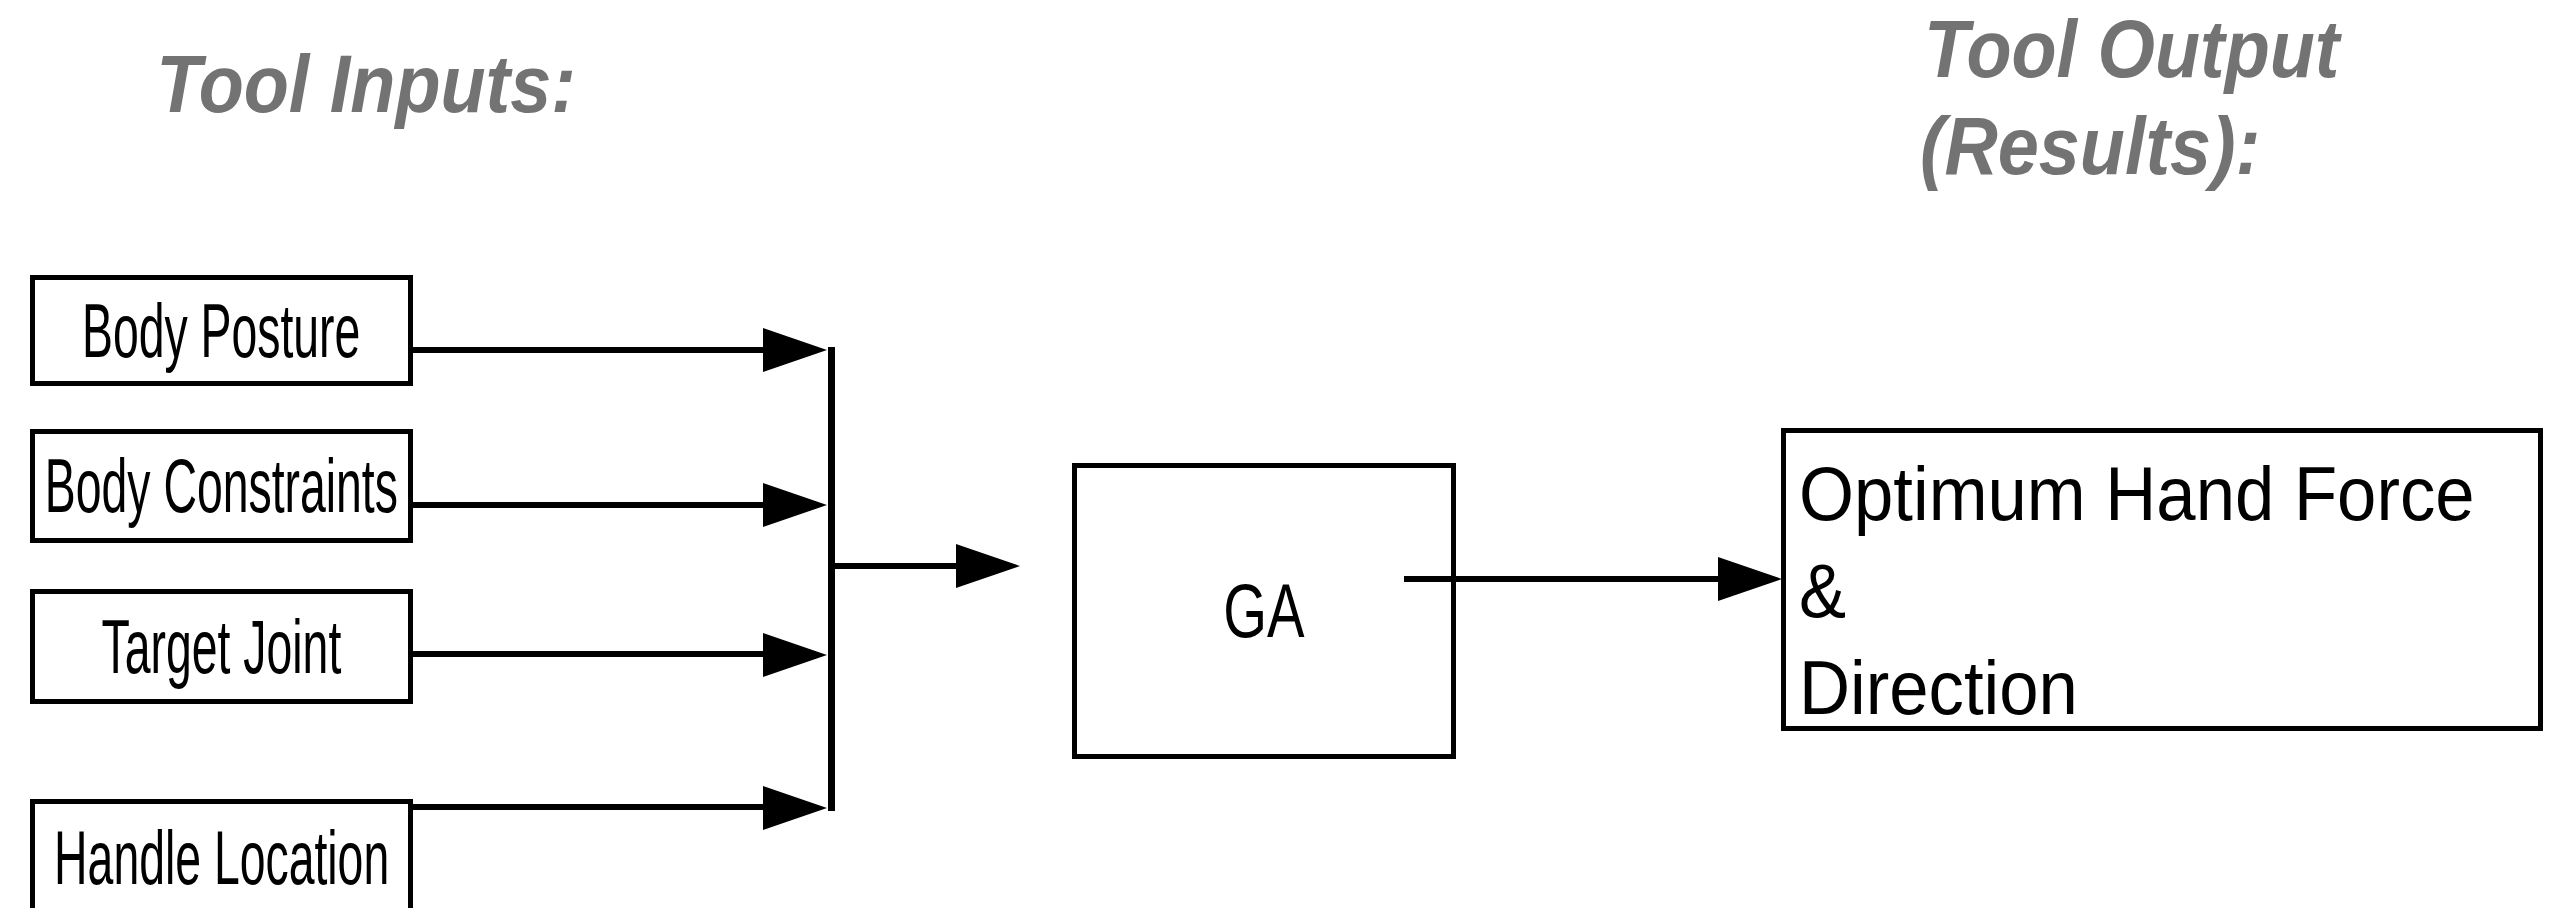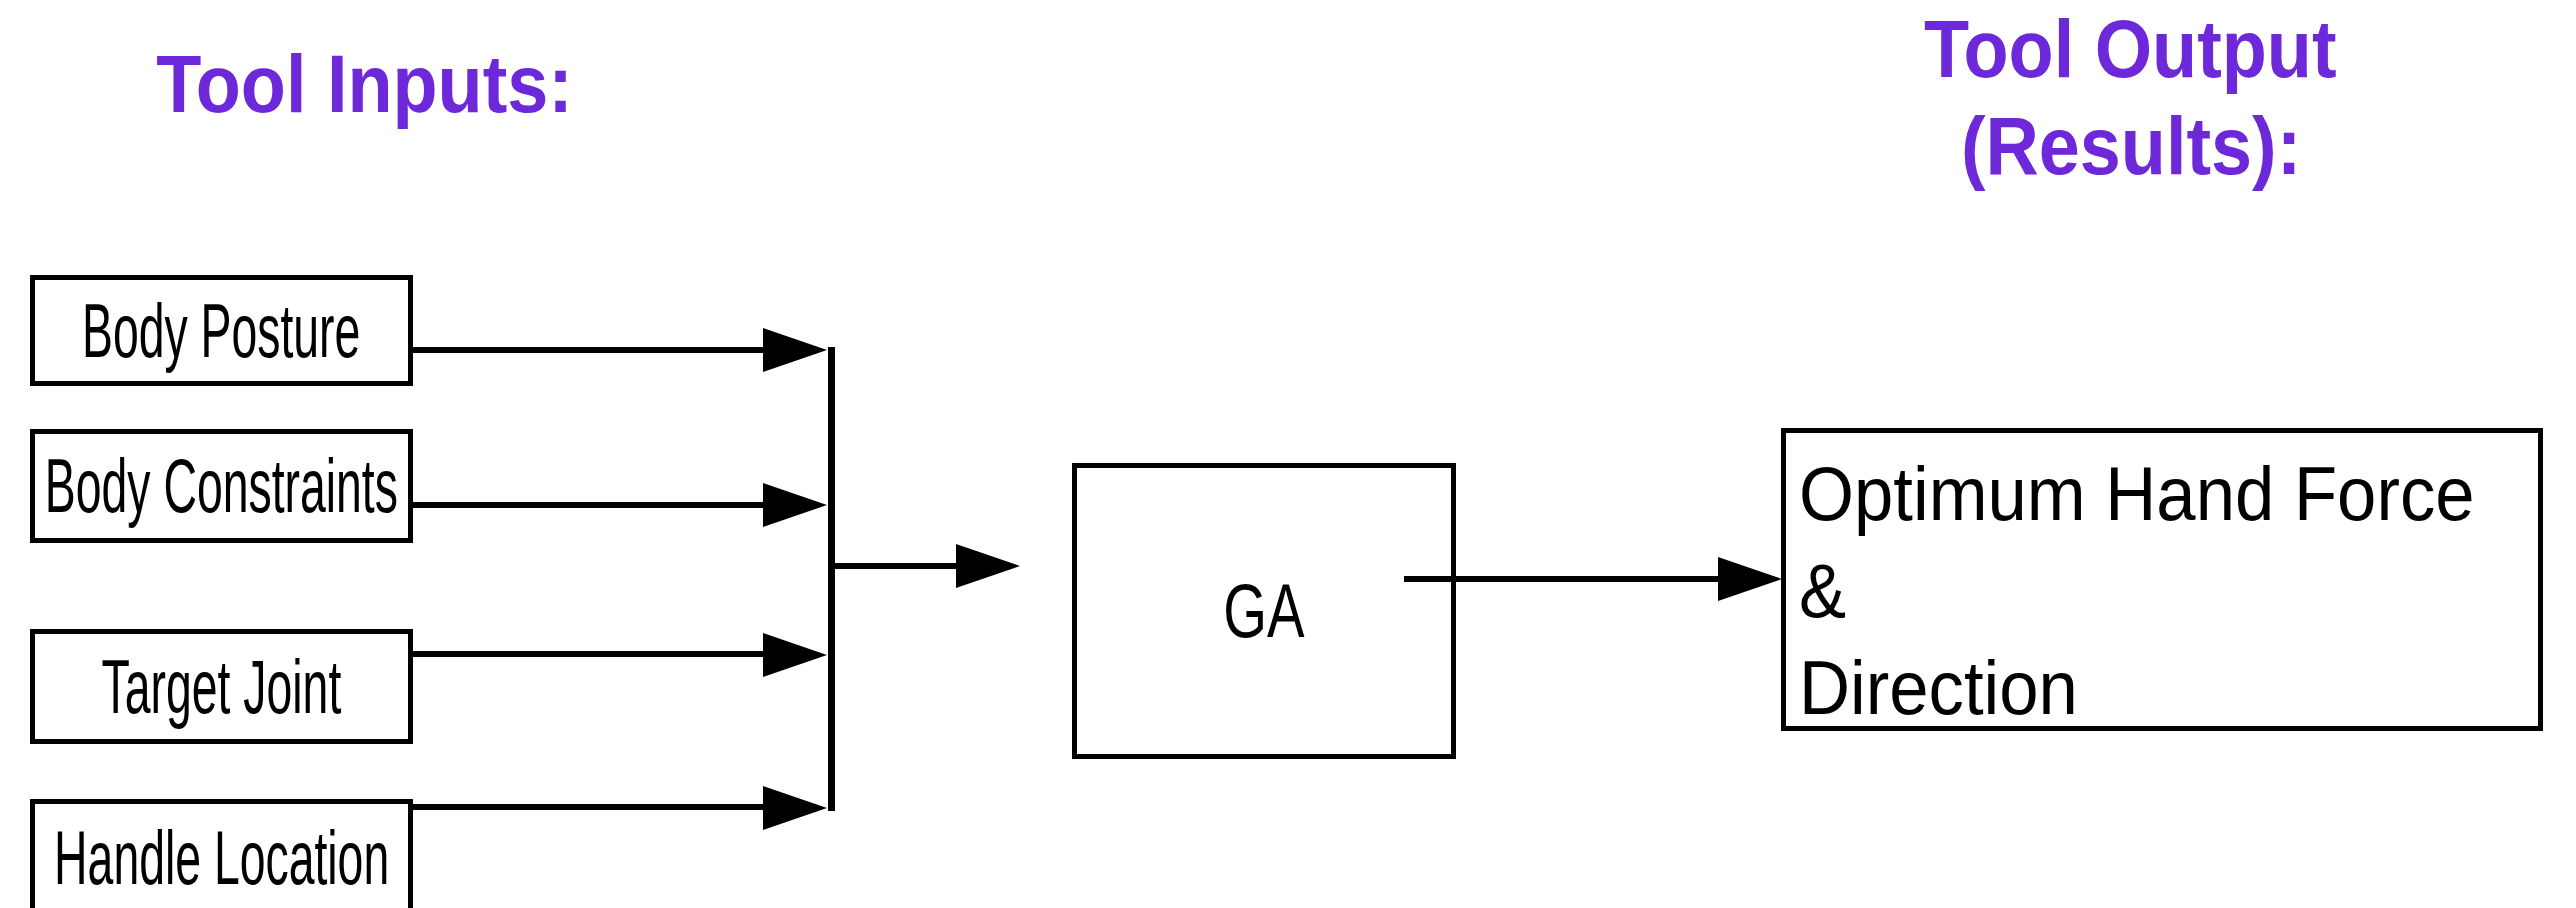--- a/index.html
+++ b/index.html
@@ -4,21 +4,21 @@
 <style>
   * { margin: 0; padding: 0; box-sizing: border-box; }
   html, body { width: 2576px; height: 908px; background: #ffffff; overflow: hidden; }
   #stage {
     position: relative; width: 2576px; height: 908px;
     background: #ffffff; color: #000000;
     font-family: "Liberation Sans", "DejaVu Sans", sans-serif;
   }
   .heading {
     position: absolute; font-weight: bold; font-size: 82px;
-    text-align: right; line-height: 97px; white-space: nowrap; color: #6d28d9;
+    text-align: left; line-height: 97px; white-space: nowrap; color: #737373; font-style: italic;
   }
   .squeeze { display: inline-block; transform: scaleX(0.90); transform-origin: center; }
   .node {
     position: absolute; background: #ffffff; border: 5.6px solid #000000;
     display: flex; align-items: center; justify-content: center;
   }
   .node .label {
     font-size: 76px; line-height: 1; color: #000; white-space: nowrap;
     display: inline-block; transform: scaleX(0.61); transform-origin: center;
   }
@@ -48,21 +48,21 @@
   </div>
 
   <div class="node" style="left:30px; top:275px; width:383px; height:111px;">
     <span class="label">Body Posture</span>
   </div>
 
   <div class="node" style="left:30px; top:429px; width:383px; height:114px;text-align:right;">
     <span class="label">Body Constraints</span>
   </div>
 
-  <div class="node" style="left:30px; top:589px; width:383px; height:115px;margin-top:40px;">
+  <div class="node" style="left:30px; top:589px; width:383px; height:115px;">
     <span class="label">Target Joint</span>
   </div>
 
   <div class="node" style="left:30px; top:763px; width:383px; height:117px;margin-top:36px;">
     <span class="label">Handle Location</span>
   </div>
 
   <div class="node" style="left:1072px; top:463px; width:384px; height:296px;">
     <span class="label ga">GA</span>
   </div>

